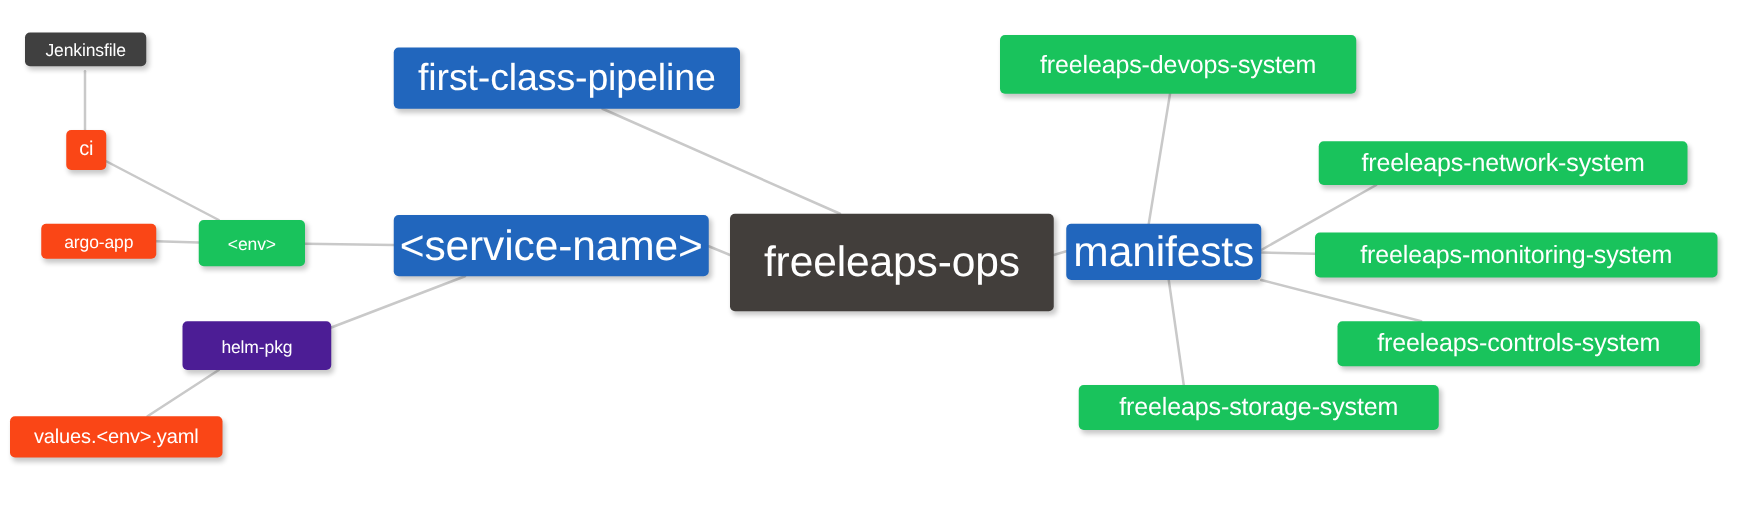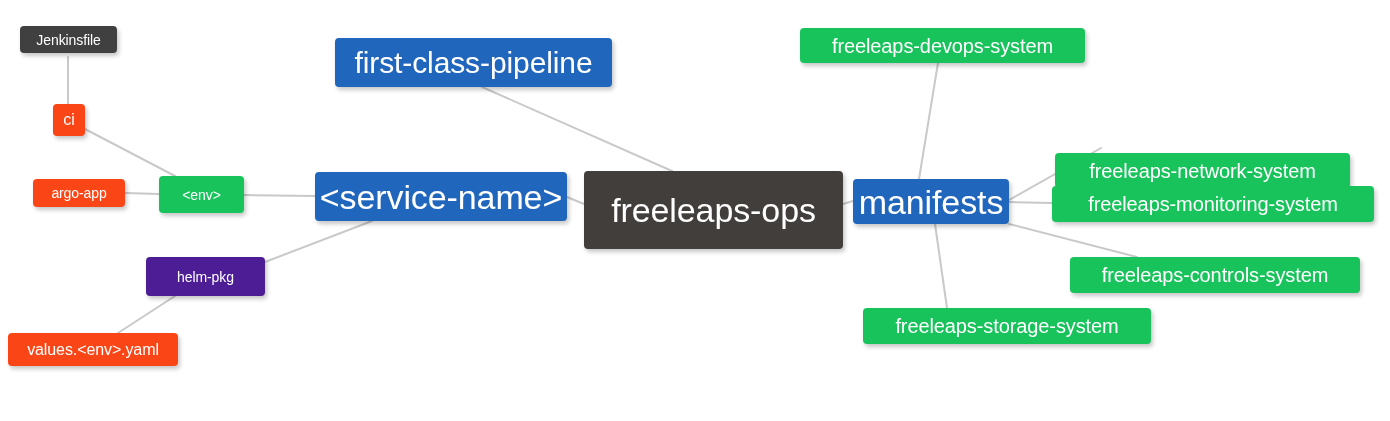--- a/index.html
+++ b/index.html
@@ -40,21 +40,21 @@
     box-shadow: 2px 3px 4px rgba(0,0,0,0.22);
     letter-spacing: -0.1px;
     user-select: none;
   }
   .node-label {
     display: block;
     white-space: nowrap;
   }
   
   .tier-root   { font-size: 34px; }
-  .tier-major  { font-size: 30px; margin-left: 20px; }
+  .tier-major  { font-size: 30px; }
   .tier-mid    { font-size: 34px; }
   .tier-small  { font-size: 14px; }
   .tier-leaf   { font-size: 20px; }
   .tier-tiny   { font-size: 16px; }
   .tier-micro  { font-size: 14px; }
 </style>
 </head>
 <body>
 
 <div id="canvas">
@@ -98,24 +98,24 @@
       </div>
       <div class="node tier-mid" style="left: 315px; top: 172px; width: 252px; height: 49px; background: rgb(33, 102, 189);">
         <span class="node-label">&lt;service-name&gt;</span>
       </div>
       <div class="node tier-root" style="left: 584px; top: 171px; width: 259px; height: 78px; background: rgb(66, 62, 59);">
         <span class="node-label">freeleaps-ops</span>
       </div>
       <div class="node tier-mid" style="left: 853px; top: 179px; width: 156px; height: 45px; background: rgb(33, 102, 189);">
         <span class="node-label">manifests</span>
       </div>
-      <div class="node tier-leaf" style="left: 800px; top: 28px; width: 285px; height: 35px; background: rgb(25, 195, 92);">
+      <div class="node tier-leaf" style="left: 800px; top: 28px; width: 285px; height: 47px; background: rgb(25, 195, 92);">
         <span class="node-label">freeleaps-devops-system</span>
       </div>
-      <div class="node tier-leaf" style="left: 1055px; top: 113px; width: 295px; height: 35px; background: rgb(25, 195, 92); margin-top: 40px;">
+      <div class="node tier-leaf" style="left: 1055px; top: 113px; width: 295px; height: 35px; background: rgb(25, 195, 92);">
         <span class="node-label">freeleaps-network-system</span>
       </div>
       <div class="node tier-leaf" style="left: 1052px; top: 186px; width: 322px; height: 36px; background: rgb(25, 195, 92);">
         <span class="node-label">freeleaps-monitoring-system</span>
       </div>
       <div class="node tier-leaf" style="left: 1058px; top: 257px; width: 290px; height: 36px; background: rgb(25, 195, 92); margin-left: 12px;">
         <span class="node-label">freeleaps-controls-system</span>
       </div>
       <div class="node tier-leaf" style="left: 816px; top: 308px; width: 288px; height: 36px; background: rgb(25, 195, 92); margin-left: 47px;">
         <span class="node-label">freeleaps-storage-system</span>

